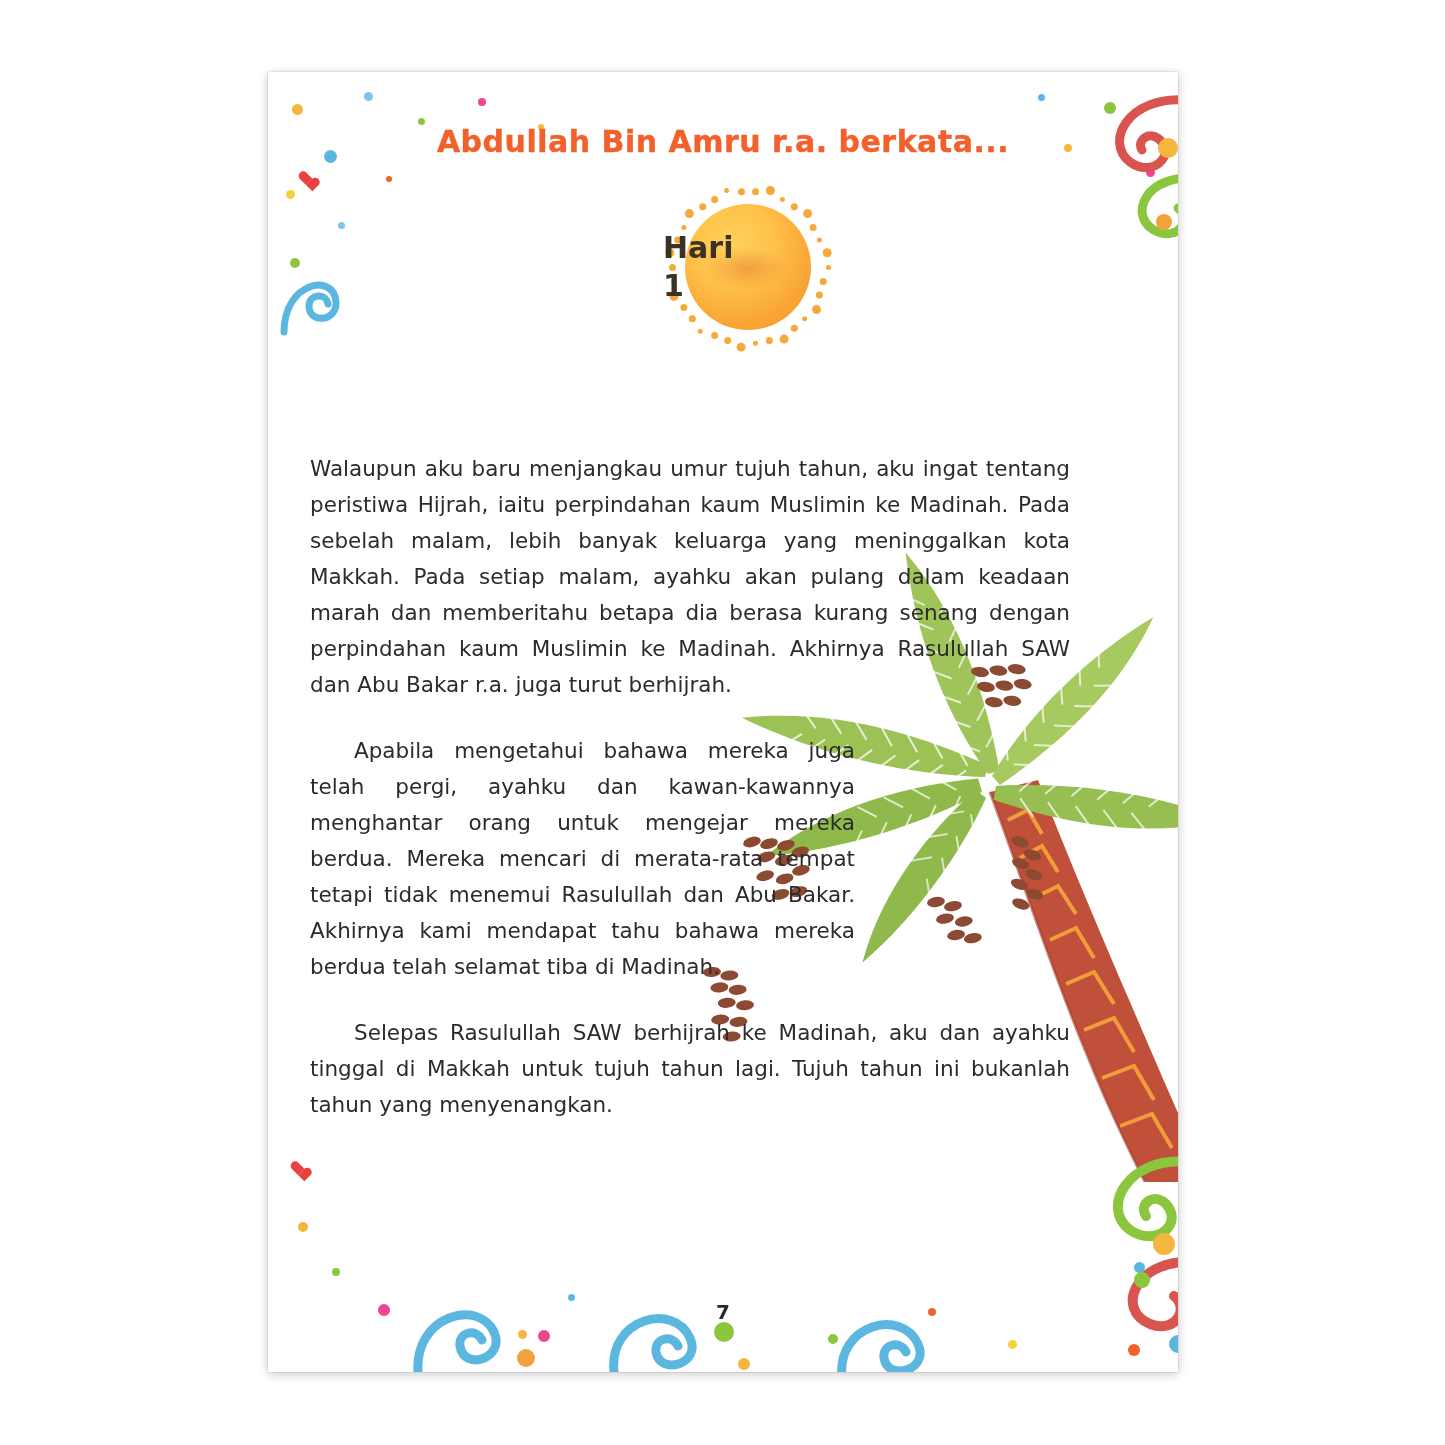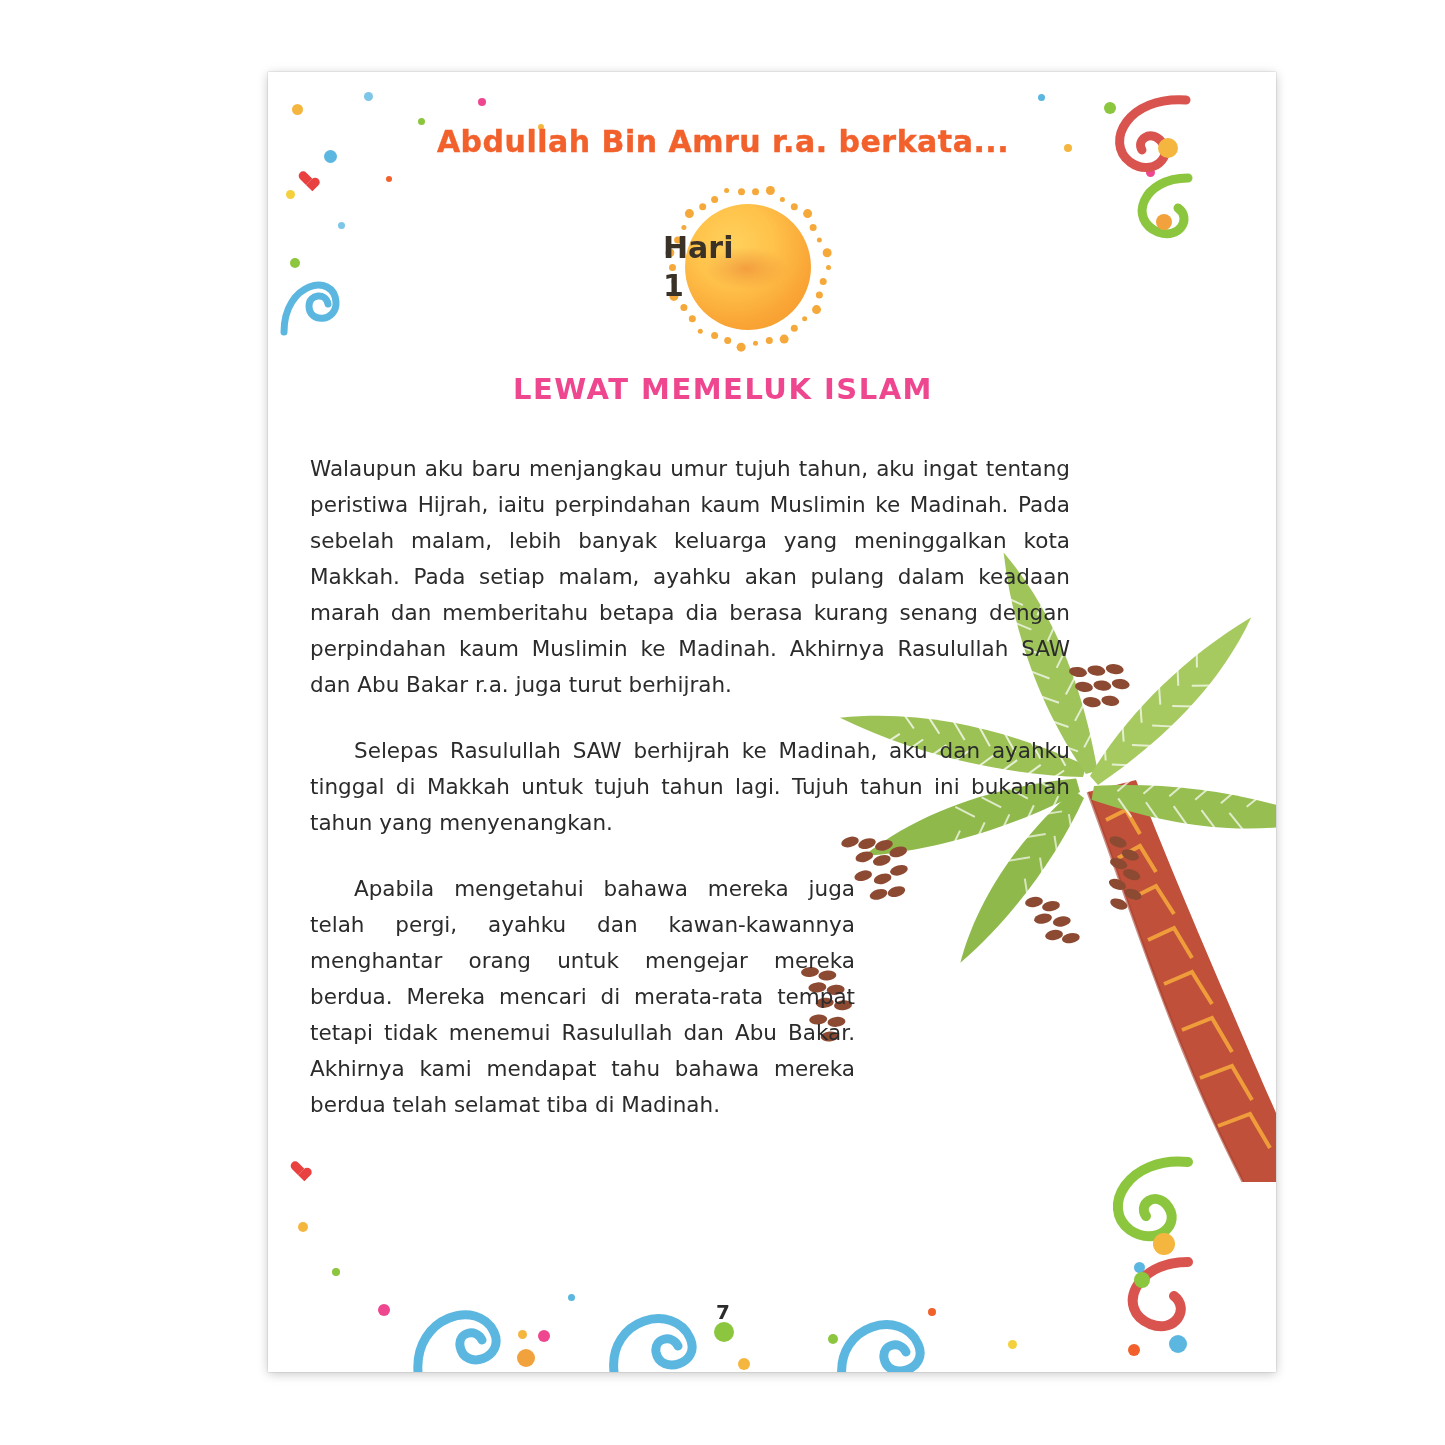--- a/index.html
+++ b/index.html
@@ -12,21 +12,21 @@
     height: 1445px;
     font-family: "DejaVu Sans", sans-serif;
     overflow: hidden;
   }
 
   
   #page-sheet {
     position: absolute;
     left: 268px;
     top: 72px;
-    width: 1008px;
+    width: 910px;
     height: 1300px;
     background: #ffffff;
     box-shadow: 0 2px 10px rgba(0,0,0,0.22), 0 0 1px rgba(0,0,0,0.35);
     overflow: hidden;
   }
 
   
   .dot {
     position: absolute;
     border-radius: 50%;
@@ -245,21 +245,20 @@
       <div class="ray" style="transform: translate(68.02px, 42.11px); width: 9px; height: 9px; margin-left: -4.5px; margin-top: -4.5px;"></div>
       <div class="ray" style="transform: translate(70.87px, 27.45px); width: 7px; height: 7px; margin-left: -3.5px; margin-top: -3.5px;"></div>
       <div class="ray" style="transform: translate(74.71px, 13.96px); width: 7px; height: 7px; margin-left: -3.5px; margin-top: -3.5px;"></div>
       <div class="ray" style="transform: translate(80px, 0px); width: 5px; height: 5px; margin-left: -2.5px; margin-top: -2.5px;"></div>
     <div class="sun-disc"></div>
 
     <div class="badge-text" id="day-word">Hari</div>
     <div class="badge-text" id="day-number">1</div>
   </div>
 
-  <div id="section-title">LEWAT MEMELUK ISLAM</div>
 
   <svg id="palm-tree" viewBox="0 0 520 640">
     <defs>
       <g id="frond-leaf">
         <path d="M0 0 C 60 -6, 140 -8, 215 2 C 140 16, 60 14, 0 8 Z" fill="#9cc255"></path>
       </g>
     </defs>
 
     <path d="M300 250 C 330 330, 362 430, 400 520 C 420 570, 440 610, 455 640
              L 520 640 C 500 600, 470 530, 440 460 C 408 386, 372 300, 348 238 Z" fill="#c0503a"></path>
@@ -431,22 +430,22 @@
         <ellipse cx="6" cy="18" rx="9" ry="5"></ellipse>
           <ellipse cx="24" cy="24" rx="9" ry="5"></ellipse>
         <ellipse cx="14" cy="36" rx="9" ry="5"></ellipse>
           <ellipse cx="30" cy="42" rx="9" ry="5"></ellipse>
       </g>
     </g>
   </svg>
 
   <div id="body-text">
     <p class="para first">Walaupun aku baru menjangkau umur tujuh tahun, aku ingat tentang peristiwa Hijrah, iaitu perpindahan kaum Muslimin ke Madinah. Pada sebelah malam, lebih banyak keluarga yang meninggalkan kota Makkah. Pada setiap malam, ayahku akan pulang dalam keadaan marah dan memberitahu betapa dia berasa kurang senang dengan perpindahan kaum Muslimin ke Madinah. Akhirnya Rasulullah SAW dan Abu Bakar r.a. juga turut berhijrah.</p>
+    <p class="para narrow">Apabila mengetahui bahawa mereka juga telah pergi, ayahku dan kawan-kawannya menghantar orang untuk mengejar mereka berdua. Mereka mencari di merata-rata tempat tetapi tidak menemui Rasulullah dan Abu Bakar. Akhirnya kami mendapat tahu bahawa mereka berdua telah selamat tiba di Madinah.</p>
     <p class="para">Selepas Rasulullah SAW berhijrah ke Madinah, aku dan ayahku tinggal di Makkah untuk tujuh tahun lagi. Tujuh tahun ini bukanlah tahun yang menyenangkan.</p>
-    <p class="para narrow">Apabila mengetahui bahawa mereka juga telah pergi, ayahku dan kawan-kawannya menghantar orang untuk mengejar mereka berdua. Mereka mencari di merata-rata tempat tetapi tidak menemui Rasulullah dan Abu Bakar. Akhirnya kami mendapat tahu bahawa mereka berdua telah selamat tiba di Madinah.</p>
   </div>
 
   <div class="heart" style="left:22px; top:1090px;"></div>
   <div class="dot" style="left:30px;  top:1150px; width:10px; height:10px; background:#f4b63f;"></div>
   <div class="dot" style="left:64px;  top:1196px; width:8px;  height:8px;  background:#8cc63f;"></div>
   <div class="dot" style="left:110px; top:1232px; width:12px; height:12px; background:#ef478f;"></div>
   <div class="dot" style="left:250px; top:1258px; width:9px;  height:9px;  background:#f4b63f;"></div>
   <div class="dot" style="left:300px; top:1222px; width:7px;  height:7px;  background:#5bb7e0;"></div>
   <div class="dot" style="left:560px; top:1262px; width:10px; height:10px; background:#8cc63f;"></div>
   <div class="dot" style="left:660px; top:1236px; width:8px;  height:8px;  background:#f2612c;"></div>

